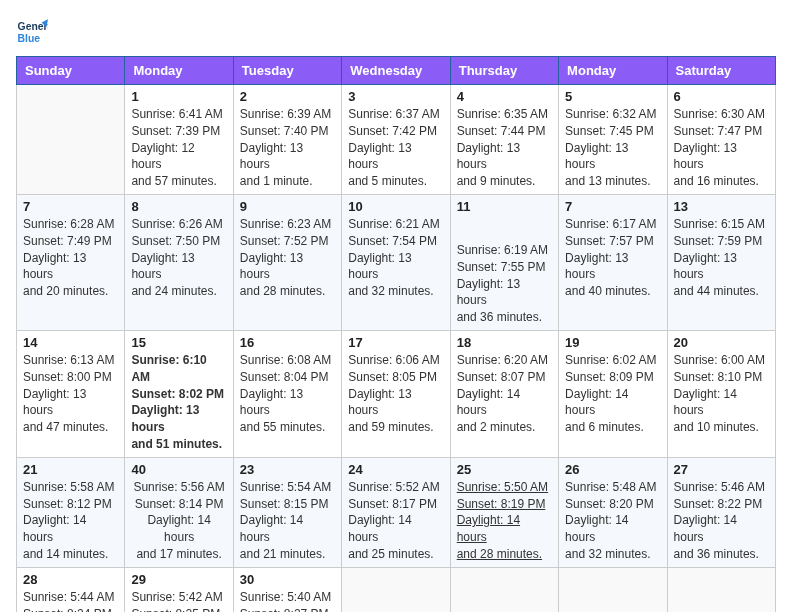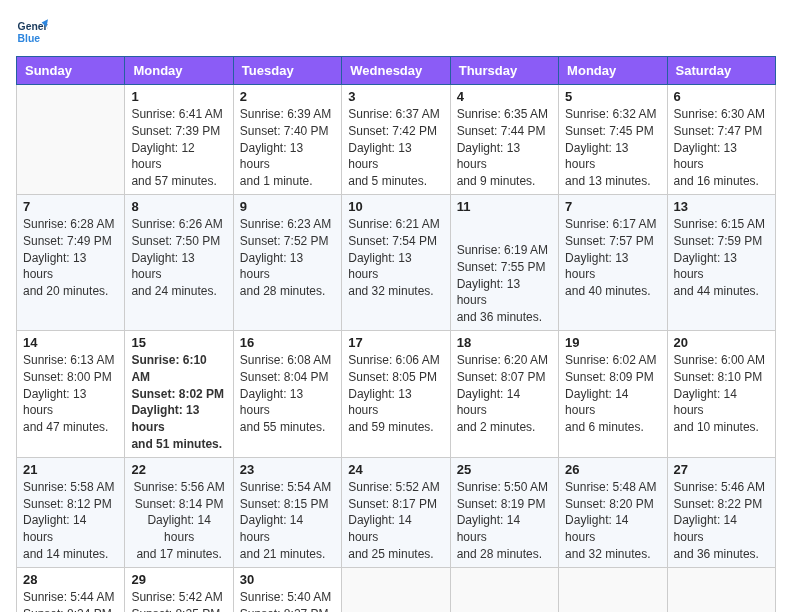--- a/index.html
+++ b/index.html
@@ -268,21 +268,21 @@
       </tr>
       <tr>
         <td>
           <span class="day-number">21</span>
           <div class="day-info" style="white-space: pre-line;">Sunrise: 5:58 AM
 Sunset: 8:12 PM
 Daylight: 14 hours
 and 14 minutes.</div>
         </td>
         <td>
-          <span class="day-number">22</span>
+          <span class="day-number">40</span>
           <div class="day-info" style="white-space: pre-line; text-align: center;">Sunrise: 5:56 AM
 Sunset: 8:14 PM
 Daylight: 14 hours
 and 17 minutes.</div>
         </td>
         <td>
           <span class="day-number">23</span>
           <div class="day-info" style="white-space: pre-line;">Sunrise: 5:54 AM
 Sunset: 8:15 PM
 Daylight: 14 hours
@@ -290,21 +290,21 @@
         </td>
         <td>
           <span class="day-number">24</span>
           <div class="day-info" style="white-space: pre-line;">Sunrise: 5:52 AM
 Sunset: 8:17 PM
 Daylight: 14 hours
 and 25 minutes.</div>
         </td>
         <td>
           <span class="day-number">25</span>
-          <div class="day-info" style="white-space: pre-line;">Sunrise: 5:50 AM
+          <div class="day-info" style="white-space: pre-line; text-decoration: underline;">Sunrise: 5:50 AM
 Sunset: 8:19 PM
 Daylight: 14 hours
 and 28 minutes.</div>
         </td>
         <td>
           <span class="day-number">26</span>
           <div class="day-info" style="white-space: pre-line;">Sunrise: 5:48 AM
 Sunset: 8:20 PM
 Daylight: 14 hours
 and 32 minutes.</div>

